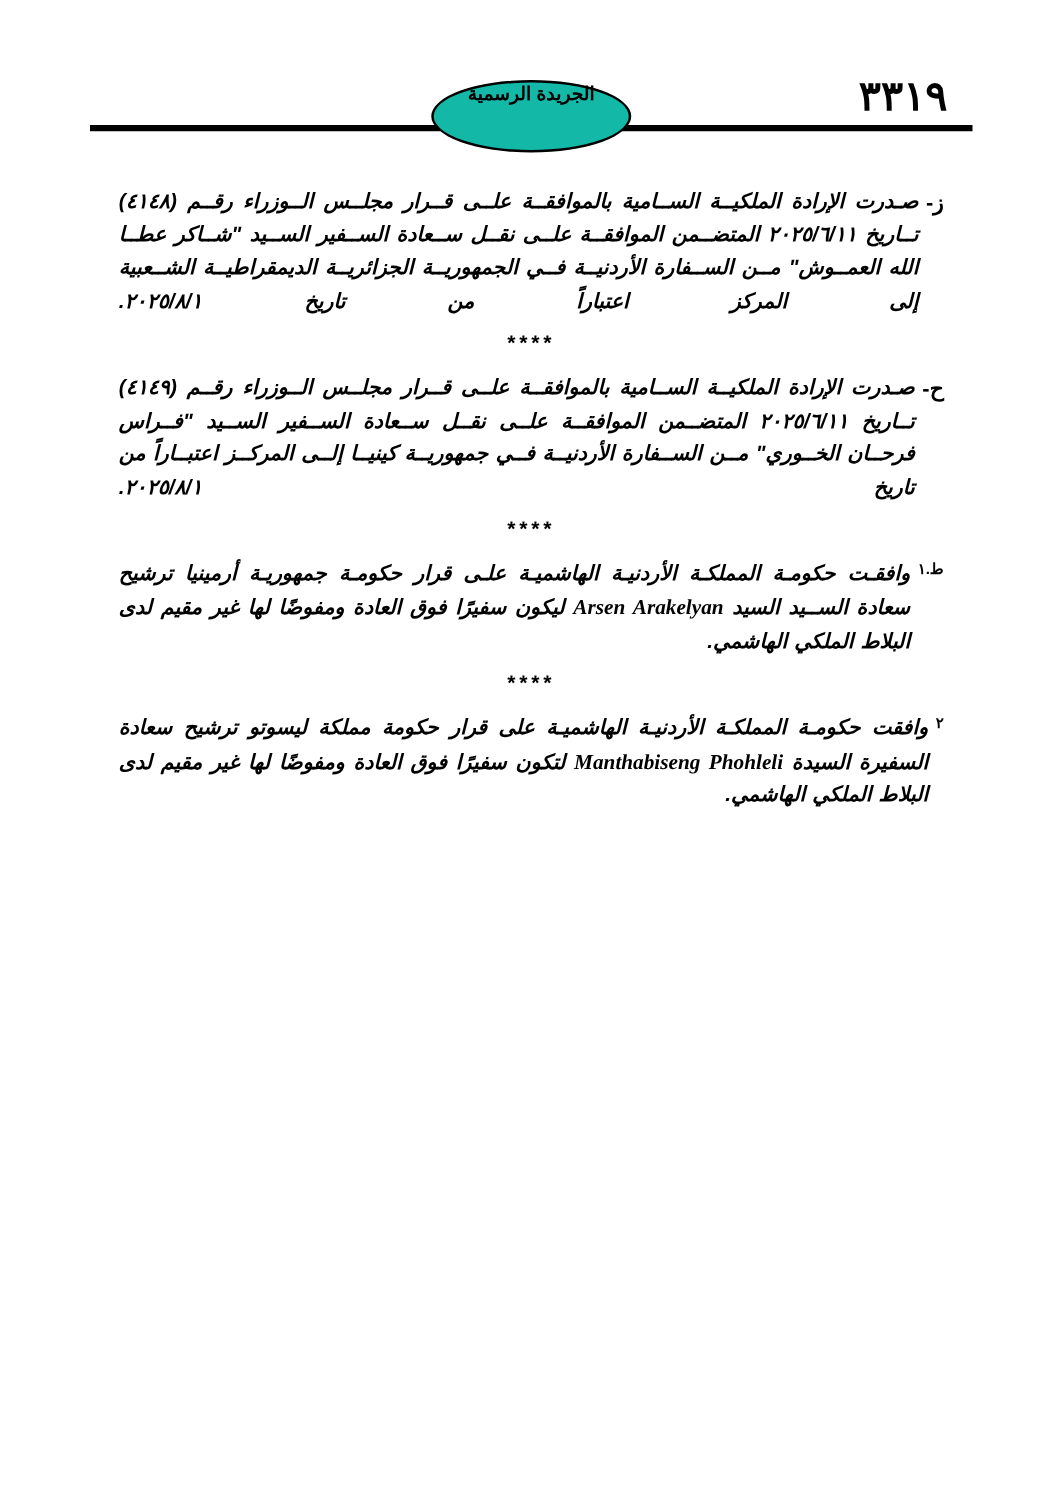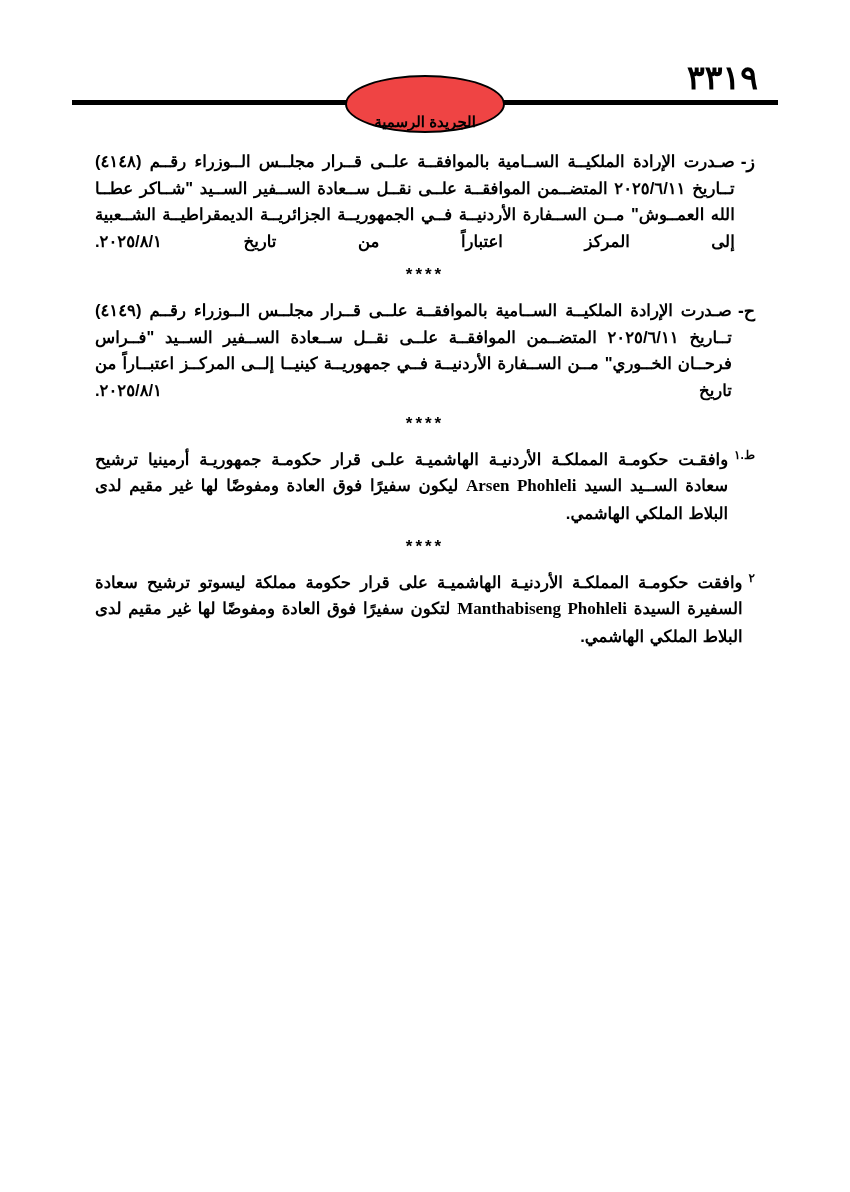--- a/index.html
+++ b/index.html
@@ -44,30 +44,30 @@
     right: 20px;
     font-size: 33px;
     font-weight: bold;
     letter-spacing: 1px;
     font-family: "Liberation Serif", "DejaVu Serif", serif;
     line-height: 1;
     direction: rtl;
   }
   .gazette-oval {
     position: absolute;
-    top: 13px;
+    top: 2px;
     left: 50%;
     transform: translateX(-50%);
     width: 156px;
     height: 54px;
     border: 2.5px solid #000;
     border-radius: 50%;
-    background: #ef4444;
+    background: #14b8a6;
     display: flex;
-    align-items: flex-end;
+    align-items: flex-start;
     justify-content: center;
   }
   .gazette-oval span {
     font-size: 15px;
     font-weight: bold;
     font-family: "Liberation Sans", sans-serif;
   }
 
   
   .content {
@@ -97,20 +97,21 @@
   }
   .body-text {
     flex: 1 1 auto;
     font-size: 16.5px;
     font-weight: bold;
     font-family: "Liberation Sans", sans-serif;
     line-height: 1.62;
     text-align: justify;
     text-align-last: justify;
     word-spacing: 1px;
+    font-style: italic;
   }
   .body-text.loose {
     text-align-last: right;
   }
   .body-text .lat {
     font-family: "Liberation Serif", "DejaVu Serif", serif;
     font-weight: bold;
     font-size: 17px;
   }
 
@@ -148,21 +149,21 @@
 
     <div class="item">
       <div class="marker">ح-</div>
       <div class="body-text">صـدرت الإرادة الملكيــة الســامية بالموافقــة علــى قــرار مجلــس الــوزراء رقــم (٤١٤٩) تــاريخ ٢٠٢٥/٦/١١ المتضــمن الموافقــة علــى نقــل ســعادة الســفير الســيد "فــراس فرحــان الخــوري" مــن الســفارة الأردنيــة فــي جمهوريــة كينيــا إلــى المركــز اعتبــاراً من تاريخ ٢٠٢٥/٨/١.</div>
     </div>
 
     <div class="sep">****</div>
 
     <div class="item">
       <div class="marker small">ط.١</div>
-      <div class="body-text loose"><span>وافقـت حكومـة المملكـة الأردنيـة الهاشميـة علـى قرار حكومـة جمهوريـة أرمينيا ترشيح سعادة الســيد السيد </span><span class="lat">Arsen Phohleli</span><span> ليكون سفيرًا فوق العادة ومفوضًا لها غير مقيم لدى البلاط الملكي الهاشمي.</span></div>
+      <div class="body-text loose"><span>وافقـت حكومـة المملكـة الأردنيـة الهاشميـة علـى قرار حكومـة جمهوريـة أرمينيا ترشيح سعادة الســيد السيد </span><span class="lat">Arsen Arakelyan</span><span> ليكون سفيرًا فوق العادة ومفوضًا لها غير مقيم لدى البلاط الملكي الهاشمي.</span></div>
     </div>
 
     <div class="sep">****</div>
 
     <div class="item">
       <div class="marker small">٢</div>
       <div class="body-text loose"><span>وافقت حكومـة المملكـة الأردنيـة الهاشميـة على قرار حكومة مملكة ليسوتو ترشيح سعادة السفيرة السيدة </span><span class="lat">Manthabiseng Phohleli</span><span> لتكون سفيرًا فوق العادة ومفوضًا لها غير مقيم لدى البلاط الملكي الهاشمي.</span></div>
     </div>
 
   </div>

